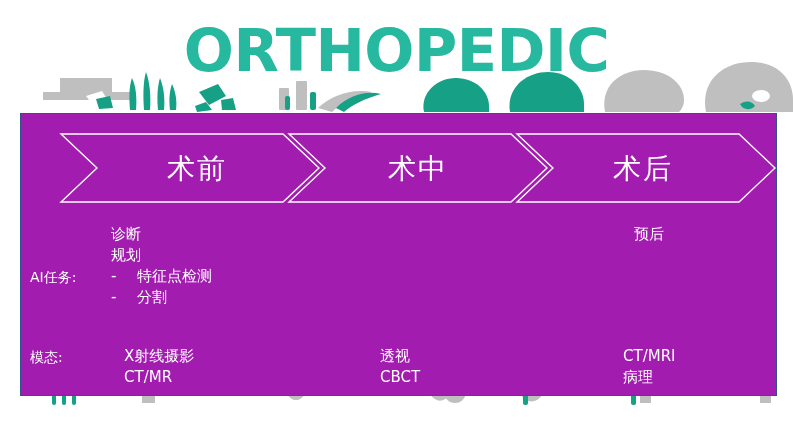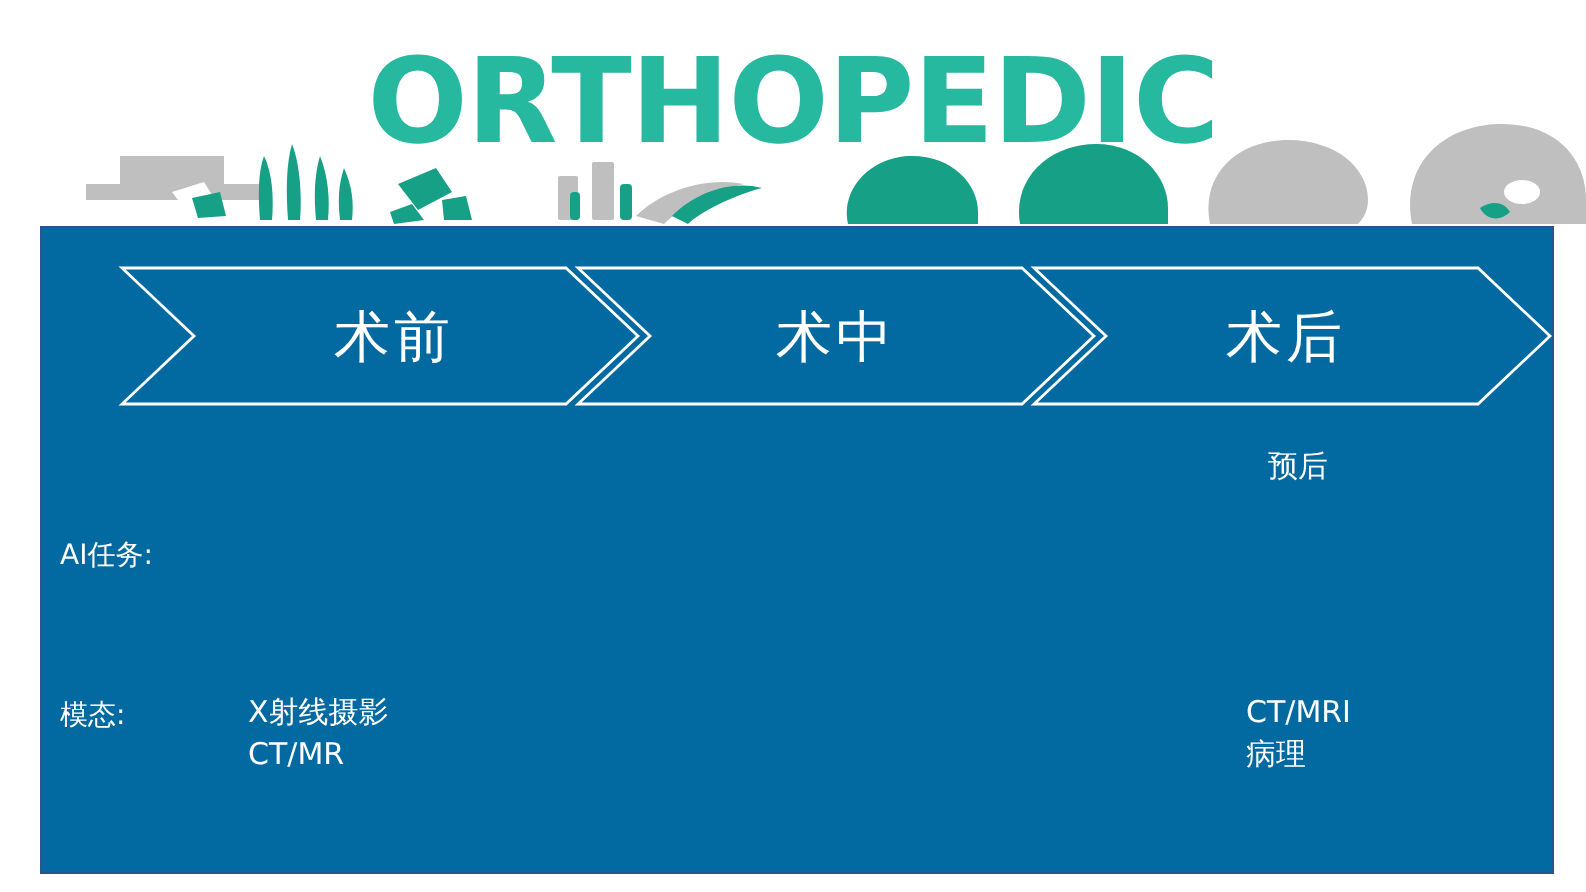--- a/index.html
+++ b/index.html
@@ -37,22 +37,22 @@
     font-family: "DejaVu Sans", "Liberation Sans", sans-serif;
     line-height: 1.05;
   }
 
   
   #blue-panel {
     position: absolute;
     left: 20px;
     top: 113px;
     width: 757px;
-    height: 324px;
-    background: #0369a1;
+    height: 283px;
+    background: #a21caf;
     border: 1px solid #2f528f;
     box-sizing: border-box;
   }
 
   
   #chevron-row {
     position: absolute;
     left: 0;
     top: 18px;
     width: 757px;
@@ -188,30 +188,40 @@
       </g>
     </svg>
     <span class="chev-label" id="chev-label-0">术前</span>
     <span class="chev-label" id="chev-label-2">术后</span>
     <span class="chev-label" id="chev-label-1">术中</span>
   </div>
 
   <div class="row-label" id="row-label-tasks">AI任务:</div>
   <div class="row-label" id="row-label-modality">模态:</div>
 
+  <div class="col col-0 tasks-block">
+    <span class="line">诊断</span>
+    <span class="line">规划</span>
+    <span class="line sub"><span class="dash">-</span><span>特征点检测</span></span>
+    <span class="line sub"><span class="dash">-</span><span>分割</span></span>
+  </div>
 
 
   <div class="col col-2 tasks-block">
     <span class="line">预后</span>
   </div>
 
   <div class="col col-0 modality-block">
     <span class="line">X射线摄影</span>
     <span class="line">CT/MR</span>
   </div>
 
+  <div class="col col-1 modality-block">
+    <span class="line">透视</span>
+    <span class="line">CBCT</span>
+  </div>
 
   <div class="col col-2 modality-block">
     <span class="line">CT/MRI</span>
     <span class="line">病理</span>
   </div>
 
 </div>
 
 </body></html>

